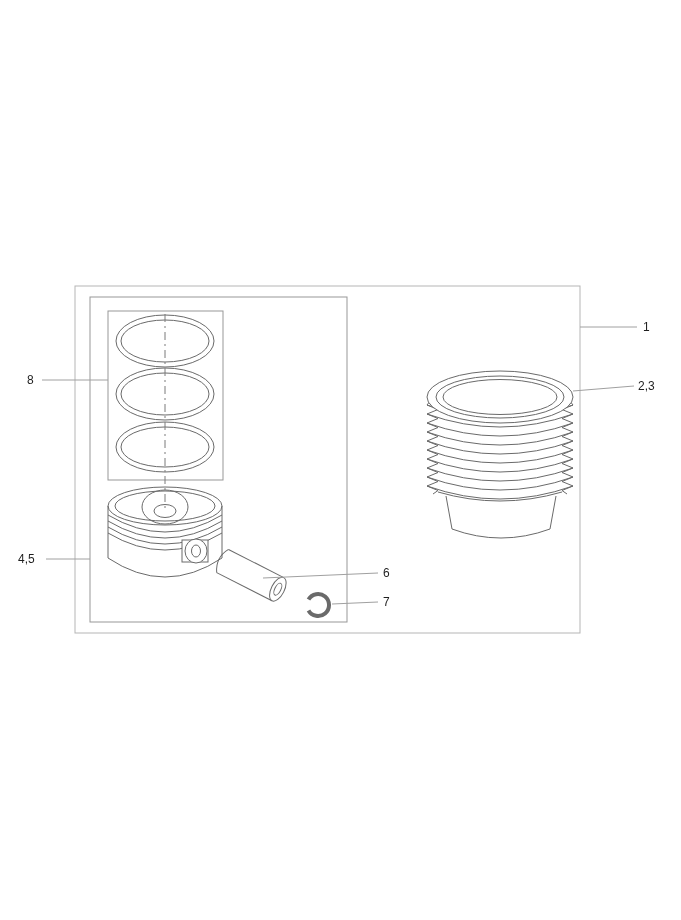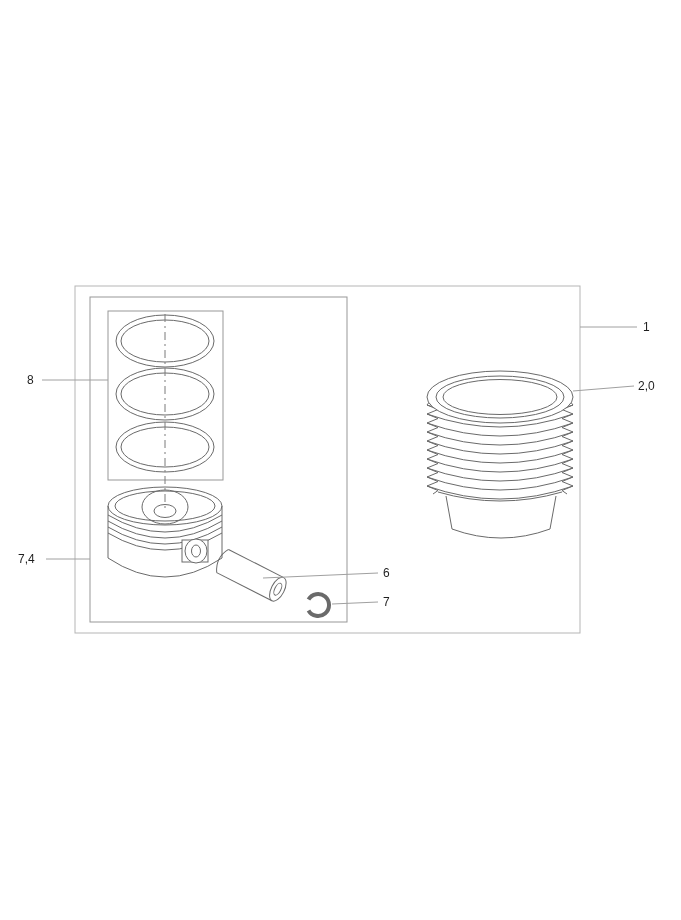--- a/index.html
+++ b/index.html
@@ -126,19 +126,19 @@
       <line x1="580" y1="327" x2="637" y2="327"></line>
       <line x1="573" y1="391" x2="634" y2="386"></line>
       <line x1="108" y1="380" x2="42" y2="380"></line>
       <line x1="90" y1="559" x2="46" y2="559"></line>
       <line x1="263" y1="578" x2="378" y2="573"></line>
       <line x1="332" y1="604" x2="378" y2="602"></line>
     </g>
   </svg>
 
   <div class="callout" style="left:643px; top:320px;">1</div>
-  <div class="callout" style="left:638px; top:379px;">2,0</div>
+  <div class="callout" style="left:638px; top:379px;">2,3</div>
   <div class="callout" style="left:27px; top:373px;">8</div>
-  <div class="callout" style="left:18px; top:552px;">7,4</div>
+  <div class="callout" style="left:18px; top:552px;">4,5</div>
   <div class="callout" style="left:383px; top:566px;">6</div>
   <div class="callout" style="left:383px; top:595px;">7</div>
 
 </div>
 
 </body></html>

